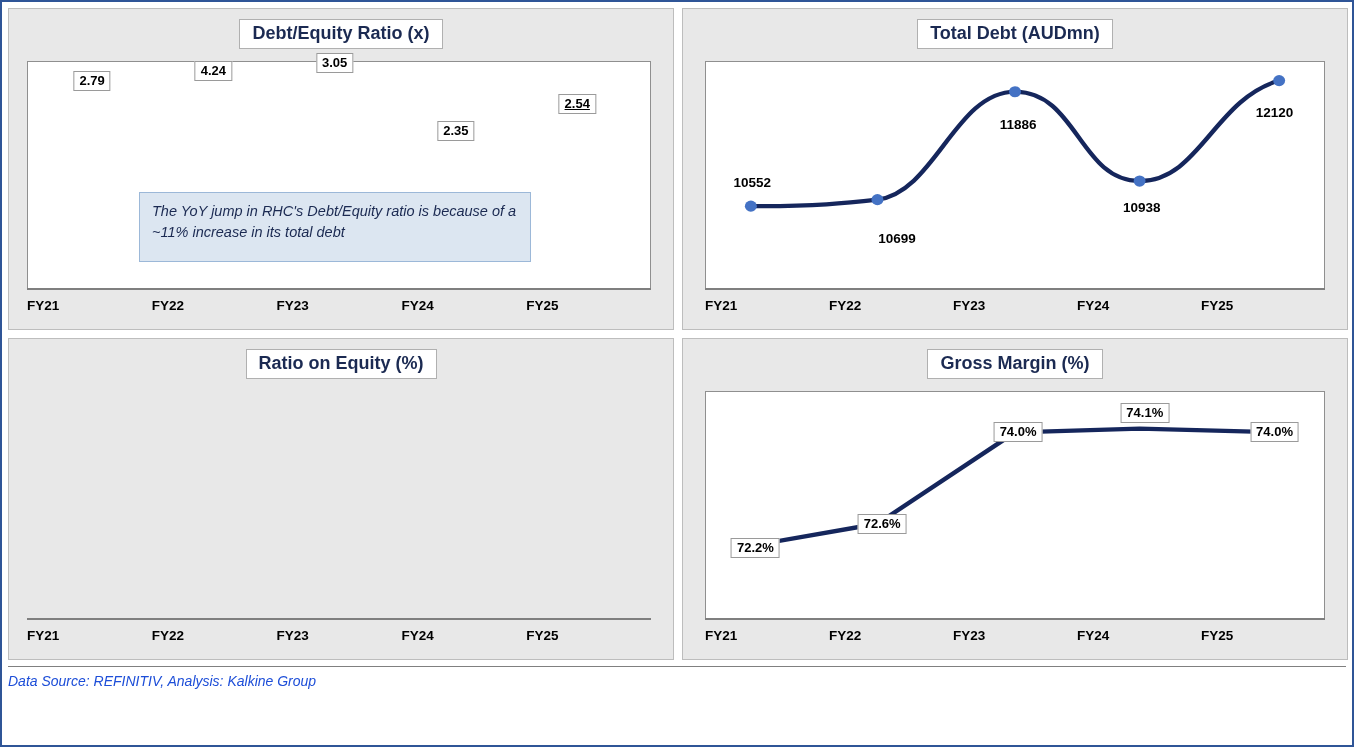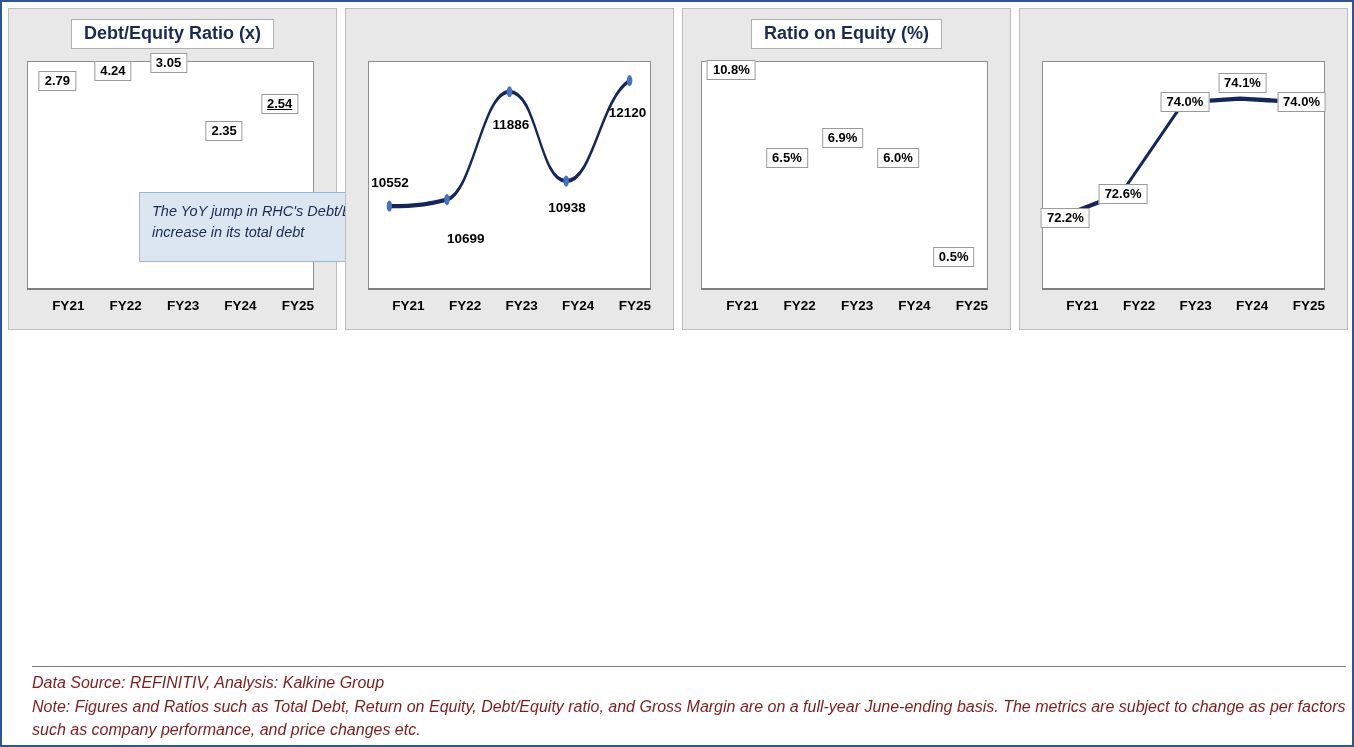--- a/index.html
+++ b/index.html
@@ -19,21 +19,21 @@
     background: #ffffff;
     overflow: hidden;
   }
   .grid {
     position: absolute;
     left: 6px;
     top: 6px;
     width: 1340px;
     height: 652px;
     display: grid;
-    grid-template-columns: 1fr 1fr 1fr 1fr;
+    grid-template-columns: 1fr 1fr;
     grid-template-rows: 1fr 1fr;
     gap: 8px;
   }
   .panel {
     position: relative;
     background: #e8e8e8;
     border: 1px solid #bdbdbd;
     box-sizing: border-box;
   }
   .panel-title {
@@ -96,21 +96,21 @@
     background: #7f7f7f;
   }
   .cat-axis {
     position: absolute;
     left: 0;
     right: 0;
     display: flex;
   }
   .cat-axis .cat {
     flex: 1 1 0;
-    text-align: right;
+    text-align: left;
     font-weight: bold;
     font-size: 13.5px;
     color: #000000;
   }
   
   .linewrap {
     position: absolute;
     left: 0; right: 0; top: 0; bottom: 0;
   }
   .pt-label {
@@ -139,24 +139,23 @@
     padding: 8px 12px;
     box-sizing: border-box;
   }
   
   .footer {
     position: absolute;
     left: 6px;
     right: 6px;
     top: 664px;
     font-style: italic;
-    font-size: 16px;
-    color: #7f1d1d;
+    font-size: 14px;
+    color: #1d4ed8;
     line-height: 1.45;
-    margin-left: 24px;
   }
   .footer .sep {
     border-top: 1px solid #808080;
     margin-bottom: 4px;
   }
   .footer p { margin: 0 0 1px 0; }
 </style>
 </head>
 <body>
 
@@ -194,24 +193,27 @@
         </div>
       </div>
       <div class="axis-line" style="left:18px; right:22px; bottom:39px;"></div>
       <div class="cat-axis" style="left:18px; right:22px; bottom:16px;">
         <div class="cat">FY21</div>
         <div class="cat">FY22</div>
         <div class="cat">FY23</div>
         <div class="cat">FY24</div>
         <div class="cat">FY25</div>
       </div>
-      <div class="note-box" style="left:130px; top:183px; width:436px; height:70px;">The YoY jump in RHC's Debt/Equity ratio is because of a ~11% increase in its total debt</div>
-    </div>
-
-    <div class="panel">
+      <div class="note-box" style="left:130px; top:183px; width:392px; height:70px;">The YoY jump in RHC's Debt/Equity ratio is because of a ~11% increase in its total debt</div>
+    </div>
+
+    <div class="panel">
+      <div class="panel-title">
+        <span>Total Debt (AUDmn)</span>
+      </div>
       <div class="plot" style="left:22px; top:52px; right:22px; bottom:40px;">
         <div class="linewrap">
           <svg width="100%" height="100%" viewBox="0 0 620 243" preserveAspectRatio="none">
             <path d="M 45 155 C 110 155, 140 152, 172 148 C 230 140, 250 32, 310 32 C 372 32, 375 128, 435 128 C 495 128, 510 40, 575 20" fill="none" stroke="#15265c" stroke-width="4.5" stroke-linecap="round"></path>
             <circle cx="45" cy="155" r="6" fill="#4472c4"></circle>
             <circle cx="172" cy="148" r="6" fill="#4472c4"></circle>
             <circle cx="310" cy="32" r="6" fill="#4472c4"></circle>
             <circle cx="435" cy="128" r="6" fill="#4472c4"></circle>
             <circle cx="575" cy="20" r="6" fill="#4472c4"></circle>
           </svg>
@@ -229,56 +231,34 @@
         <div class="cat">FY23</div>
         <div class="cat">FY24</div>
         <div class="cat">FY25</div>
       </div>
     </div>
 
     <div class="panel">
       <div class="panel-title">
         <span>Ratio on Equity (%)</span>
       </div>
-      <div class="plot" style="left:18px; top:52px; right:22px; bottom:40px;">
-        <div class="bars">
-          <div class="bar-col" style="left:4.5%;">
-            <div class="bar" style="height:91.0%;"></div>
-          </div>
-          <div class="bar-col" style="left:24.0%;">
-            <div class="bar" style="height:54.8%;"></div>
-          </div>
-          <div class="bar-col" style="left:43.5%;">
-            <div class="bar" style="height:58.1%;"></div>
-          </div>
-          <div class="bar-col" style="left:63.0%;">
-            <div class="bar" style="height:50.5%;"></div>
-          </div>
-          <div class="bar-col" style="left:82.5%;">
-            <div class="bar" style="height:4.2%;"></div>
-          </div>
-
-          <div class="bar-label" style="left:10.3%; top:-1%;">10.8%</div>
-          <div class="bar-label" style="left:29.8%; top:38%;">6.5%</div>
-          <div class="bar-label" style="left:49.3%; top:29%;">6.9%</div>
-          <div class="bar-label" style="left:68.8%; top:38%;">6.0%</div>
-          <div class="bar-label" style="left:88.3%; top:82%;">0.5%</div>
-        </div>
-      </div>
       <div class="axis-line" style="left:18px; right:22px; bottom:39px;"></div>
       <div class="cat-axis" style="left:18px; right:22px; bottom:16px;">
         <div class="cat">FY21</div>
         <div class="cat">FY22</div>
         <div class="cat">FY23</div>
         <div class="cat">FY24</div>
         <div class="cat">FY25</div>
       </div>
     </div>
 
     <div class="panel">
+      <div class="panel-title">
+        <span>Gross Margin (%)</span>
+      </div>
       <div class="plot" style="left:22px; top:52px; right:22px; bottom:40px;">
         <div class="linewrap">
           <svg width="100%" height="100%" viewBox="0 0 620 235" preserveAspectRatio="none">
             <path d="M 45 160 L 172 137 L 310 42 L 435 38 L 575 42" fill="none" stroke="#15265c" stroke-width="4.5" stroke-linejoin="round" stroke-linecap="round"></path>
           </svg>
           <div class="pt-label boxed" style="left:8%; top:69%;text-align:right;">72.2%</div>
           <div class="pt-label boxed" style="left:28.5%; top:58.5%;">72.6%</div>
           <div class="pt-label boxed" style="left:50.5%; top:17.5%;">74.0%</div>
           <div class="pt-label boxed" style="left:71%; top:9.5%;">74.1%</div>
           <div class="pt-label boxed" style="left:92%; top:17.5%;">74.0%</div>
@@ -292,16 +272,15 @@
         <div class="cat">FY24</div>
         <div class="cat">FY25</div>
       </div>
     </div>
 
   </div>
 
   <div class="footer">
     <div class="sep"></div>
     <p>Data Source: REFINITIV, Analysis: Kalkine Group</p>
-    <p>Note: Figures and Ratios such as Total Debt, Return on Equity, Debt/Equity ratio, and Gross Margin are on a full-year June-ending basis. The metrics are subject to change as per factors such as company performance, and price changes etc.</p>
   </div>
 
 </div>
 
 </body></html>

